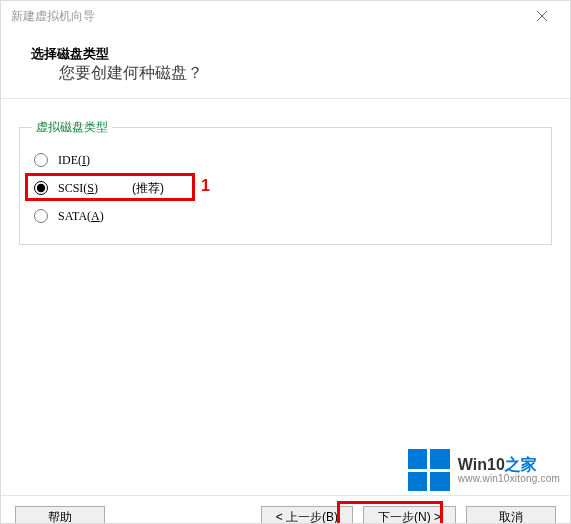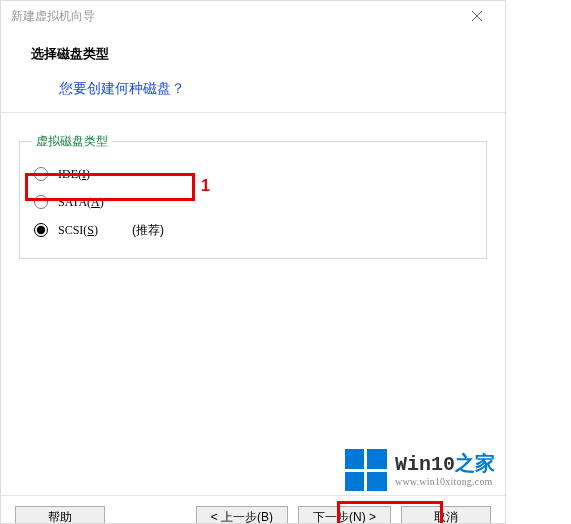--- a/index.html
+++ b/index.html
@@ -6,21 +6,21 @@
   html, body {
     margin: 0; padding: 0;
     width: 571px; height: 524px;
     font-family: "Microsoft YaHei", "Segoe UI", Tahoma, sans-serif;
     font-size: 12px;
     background: #fff;
     color: #000;
     overflow: hidden;
   }
   .window {
-    width: 506px; height: 524px;
+    width: 571px; height: 524px;
     border: 1px solid #dcdcdc;
     background: #fff;
     position: relative;
   }
   .titlebar {
     height: 30px;
     display: flex;
     align-items: center;
     justify-content: space-between;
     padding: 0 8px 0 10px;
@@ -35,25 +35,25 @@
   .titlebar .close svg { width: 10px; height: 10px; }
   .header {
     padding: 14px 20px 14px 30px;
     border-bottom: 1px solid #e5e5e5;
     background: #fff;
   }
   .header .h-title {
     font-weight: bold;
     font-size: 13px;
     color: #000;
-    margin-bottom: 17px;
+    margin-bottom: 0;
   }
   .header .h-sub {
-    font-size: 14px;
-    color: #1d4ed8;
+    font-size: 16px;
+    color: #404040;
     padding-left: 28px;
   }
   .content {
     padding: 20px 18px 0 18px;
   }
   fieldset.group {
     border: 1px solid #d6d6d6;
     padding: 10px 12px 14px 12px;
     margin: 0;
   }
@@ -141,25 +141,25 @@
   .wm-logo {
     width: 42px; height: 42px;
     display: grid;
     grid-template-columns: 1fr 1fr;
     grid-template-rows: 1fr 1fr;
     gap: 3px;
   }
   .wm-logo div { background: #0078D6; }
   .wm-text { display: flex; flex-direction: column; line-height: 1.1; }
   .wm-main {
-    font-size: 20px; font-weight: 600; color: #333;
-    font-family: Liberation Mono, monospace;
+    font-size: 16px; font-weight: 600; color: #333;
+    font-family: Liberation Sans, sans-serif;
   }
   .wm-main .accent { color: #0078D6; }
-  .wm-url { font-size: 10px; color: #888; letter-spacing: 0.2px; font-family: Liberation Serif, serif; }
+  .wm-url { font-size: 10px; color: #888; letter-spacing: 0.2px; }
   .footer-clip {
     position: absolute;
     left: 0; right: 0; bottom: 0; height: 40px;
     overflow: hidden;
     padding-left: 20px;
   }
 </style>
 </head>
 <body>
 
@@ -183,28 +183,28 @@
   <div class="content">
     <fieldset class="group">
       <legend>虚拟磁盘类型</legend>
 
       <label class="radio-row">
         <input type="radio" name="disktype" style="">
         <span class="radio-label"><span>IDE(</span><u>I</u><span>)</span></span>
       </label>
 
       <label class="radio-row">
-        <input type="radio" name="disktype" style="">
-        <span class="radio-label"><span>SATA(</span><u>A</u><span>)</span></span>
-      </label>
-
-      <label class="radio-row">
         <input type="radio" name="disktype" checked="" style="">
         <span class="radio-label"><span>SCSI(</span><u>S</u><span>)</span></span>
         <span class="rec">(推荐)</span>
+      </label>
+
+      <label class="radio-row">
+        <input type="radio" name="disktype" style="">
+        <span class="radio-label"><span>SATA(</span><u>A</u><span>)</span></span>
       </label>
 
 
     </fieldset>
   </div>
 
   <div class="highlight-box hl1"></div>
   <div class="annot a1">1</div>
   <div class="annot a2">2</div>
 

